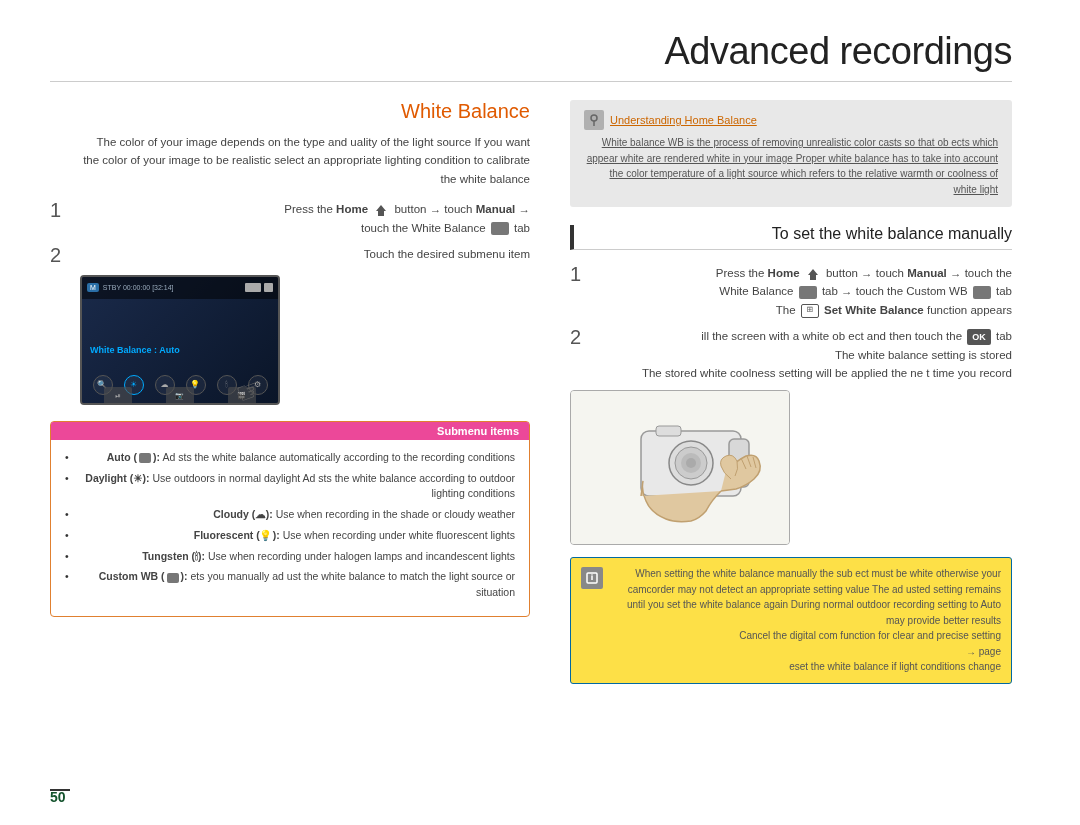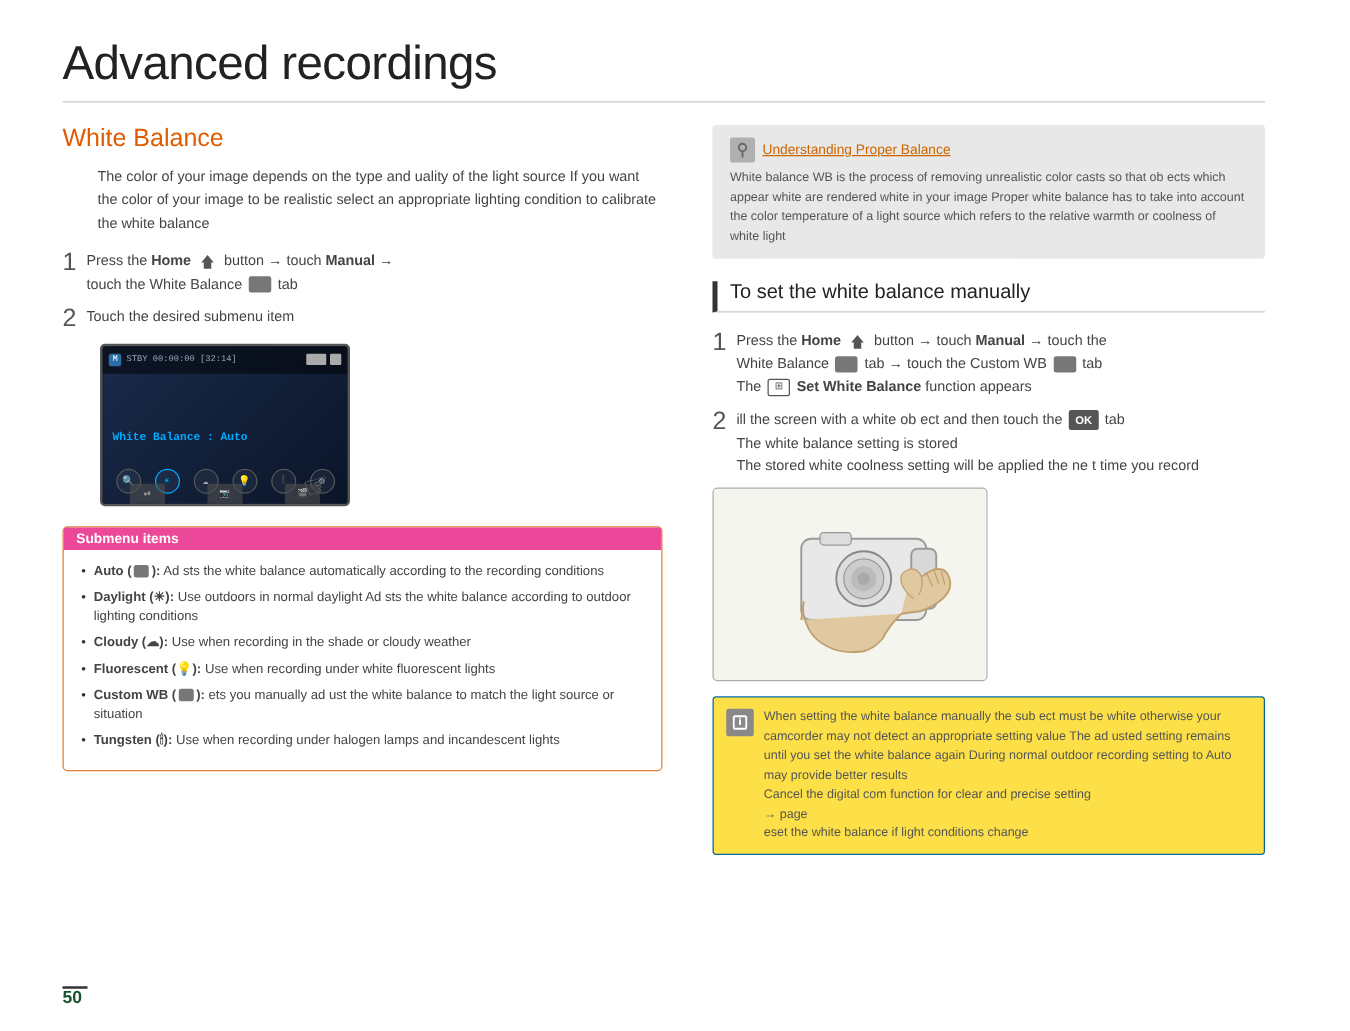--- a/index.html
+++ b/index.html
@@ -12,20 +12,21 @@
       color: #333;
       overflow: hidden;
       position: relative;
     }
 
     .page-container {
       width: 1080px;
       height: 825px;
       padding: 30px 68px 20px 50px;
       position: relative;
+      text-align: right;
     }
 
     
     .page-title {
       font-size: 38px;
       font-weight: 300;
       color: #222;
       margin-bottom: 8px;
       letter-spacing: -0.5px;
     }
@@ -113,21 +114,20 @@
       position: relative;
       margin: 8px 0 16px 30px;
       overflow: hidden;
     }
 
     .camera-screen-inner {
       width: 100%;
       height: 100%;
       position: relative;
       background: linear-gradient(135deg, #1a2a4a 0%, #0a1528 100%);
-      font-family: Liberation Mono, monospace;
     }
 
     .camera-top-bar {
       height: 22px;
       background: rgba(0,0,0,0.5);
       display: flex;
       align-items: center;
       padding: 0 5px;
       gap: 4px;
       font-size: 8px;
@@ -274,20 +274,21 @@
       font-size: 11px;
       color: #cc6600;
       text-decoration: underline;
       font-weight: 500;
     }
 
     .info-box-text {
       font-size: 10px;
       color: #555;
       line-height: 1.55;
+      text-decoration: underline;
     }
 
     
     .to-set-heading {
       font-size: 16px;
       font-weight: 500;
       color: #222;
       border-left: 4px solid #333;
       padding-left: 10px;
       margin-bottom: 14px;
@@ -479,43 +480,43 @@
           </li>
           <li>
             <span class="bold">Cloudy (☁):</span>
             <span> Use when recording in the shade or cloudy weather</span>
           </li>
           <li>
             <span class="bold">Fluorescent (💡):</span>
             <span> Use when recording under white fluorescent lights</span>
           </li>
           <li>
+            <span class="bold">Tungsten (🕯):</span>
+            <span> Use when recording under halogen lamps and incandescent lights</span>
+          </li>
+          <li>
             <span class="bold">Custom WB (</span><span class="tab-icon" style="width:12px;height:10px;"></span><span class="bold">):</span>
             <span>  ets you manually ad ust the white balance to match the light source or situation</span>
-          </li>
-          <li>
-            <span class="bold">Tungsten (🕯):</span>
-            <span> Use when recording under halogen lamps and incandescent lights</span>
           </li>
         </ul>
       </div>
 
     </div>
 
     <div class="right-col">
 
       <div class="info-box">
         <div class="info-box-header">
           <div class="info-box-icon">
             <svg width="14" height="14" viewBox="0 0 14 14">
                 <circle cx="7" cy="5" r="3" stroke="#666" stroke-width="1.5" fill="none"></circle>
                 <line x1="7" y1="8" x2="7" y2="13" stroke="#666" stroke-width="1.5"></line>
               </svg>
           </div>
-          <span class="info-box-title">Understanding Proper Balance</span>
+          <span class="info-box-title">Understanding Home Balance</span>
         </div>
         <p class="info-box-text">White balance  WB  is the process of removing unrealistic color casts so that ob ects which appear white are rendered white in your image  Proper white balance has to take into account the color temperature of a light source  which refers to the relative warmth or coolness of white light</p>
       </div>
 
       <div class="to-set-heading">To set the white balance manually</div>
 
       <div class="step">
         <span class="step-num">1</span>
         <div class="step-content">
           <span>Press the </span>

